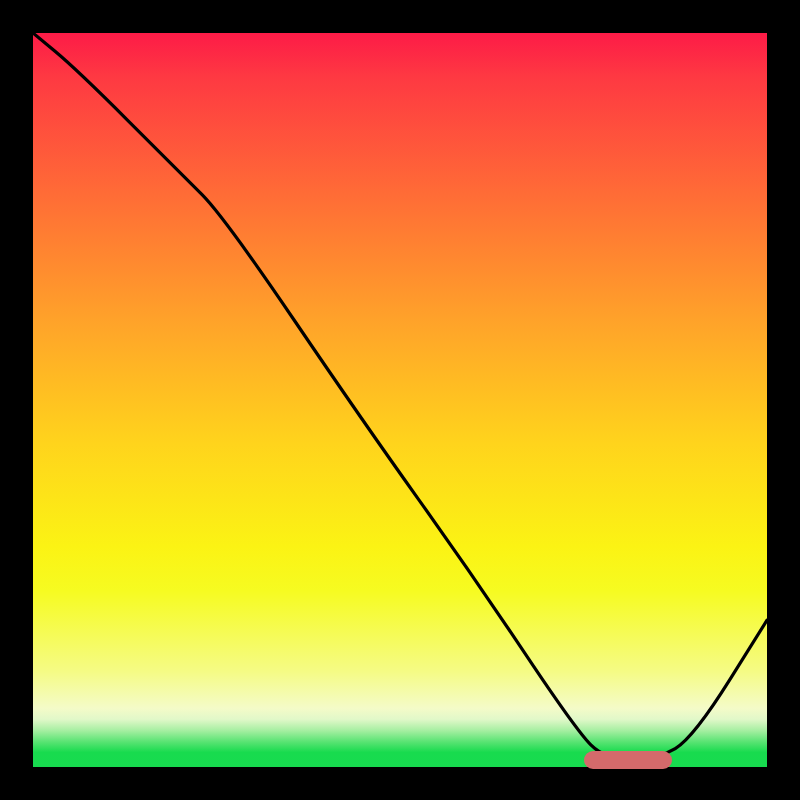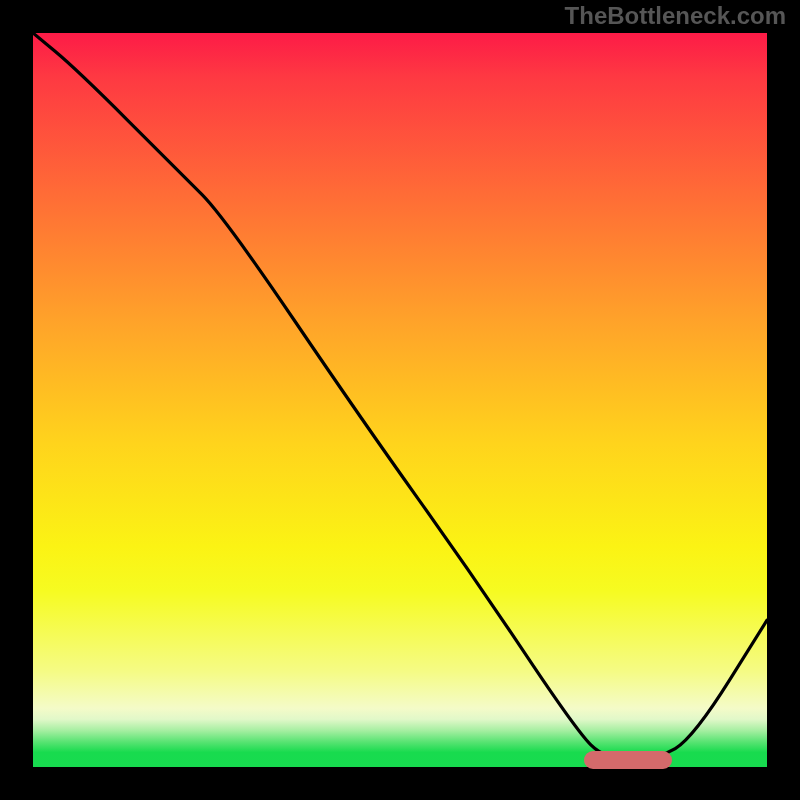--- a/index.html
+++ b/index.html
@@ -61,21 +61,20 @@
     background: #d46a6b;
     border-radius: 9px;
     height: 18px;
   }
 </style>
 </head>
 <body>
 
 <div class="frame">
 
-  <div class="attribution">TheBottleneck.com</div>
 
   <div class="plot-area">
 
     <svg class="curve" viewBox="0 0 734 734" preserveAspectRatio="none">
       <path id="curve-path" fill="none" stroke="#000000" stroke-width="3.2" stroke-linecap="round" stroke-linejoin="round" d="M 0,0 Q 0,0 22.02,18.350000000000023 Q 44.04,36.700000000000045 95.42,88.07999999999998 Q 146.8,139.45999999999992 168.82,161.47999999999996 Q 190.84,183.5 260.57,286.26 Q 330.3,389.02000000000004 385.35,466.09000000000003 Q 440.4,543.16 491.78,620.23 Q 543.16,697.3 557.8399999999999,711.98 Q 572.52,726.66 598.21,726.66 Q 623.9,726.66 642.25,715.65 Q 660.6,704.64 697.3,645.9200000000001 T 734,587.2"></path>
     </svg>
 
     <div class="marker" id="optimal-marker" style="left: 550.5px; width: 88.08px; top: 717.66px;"></div>
 
   </div>

